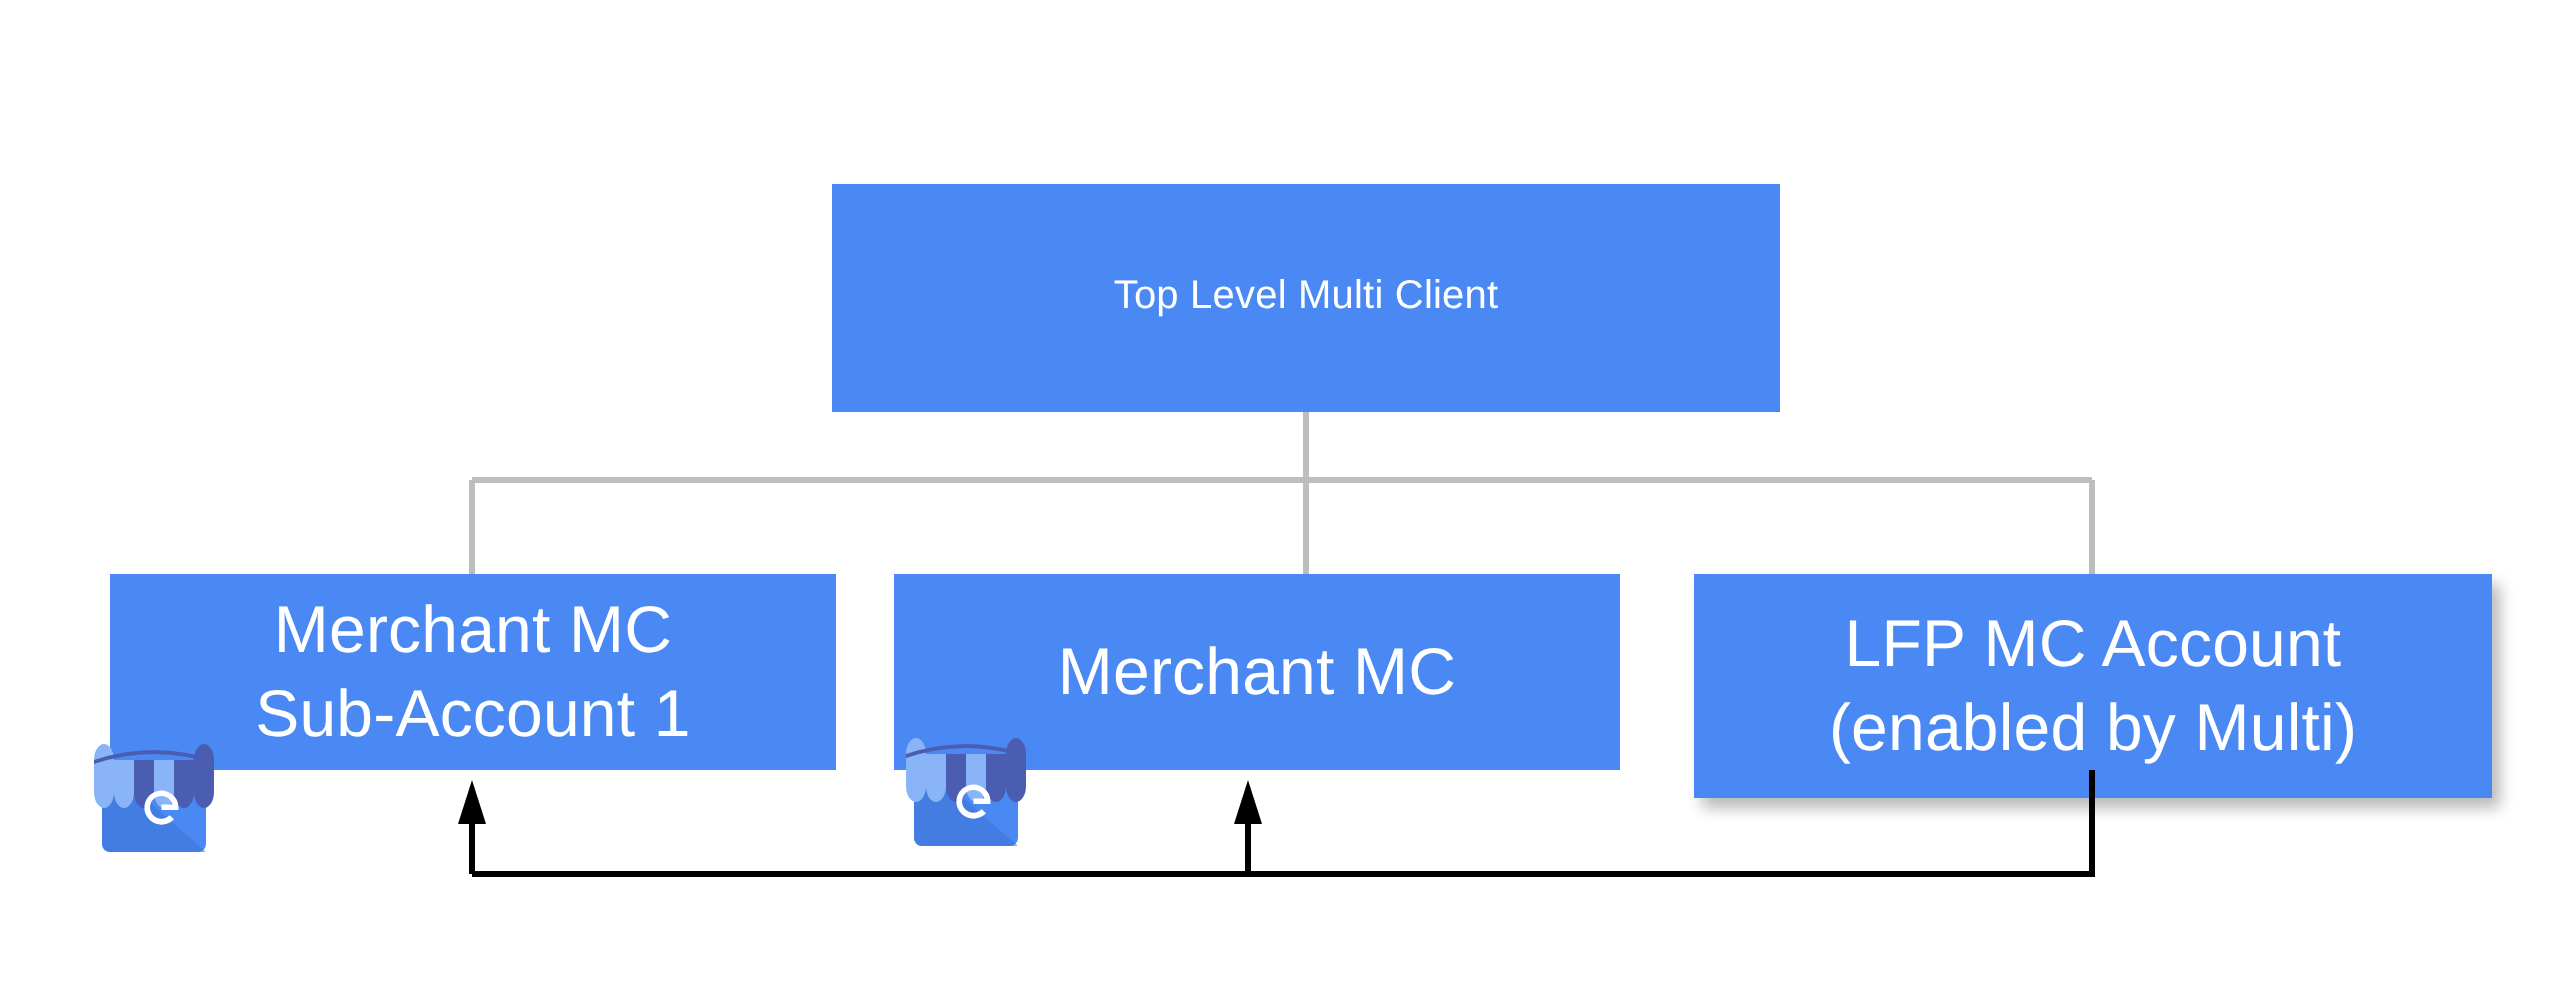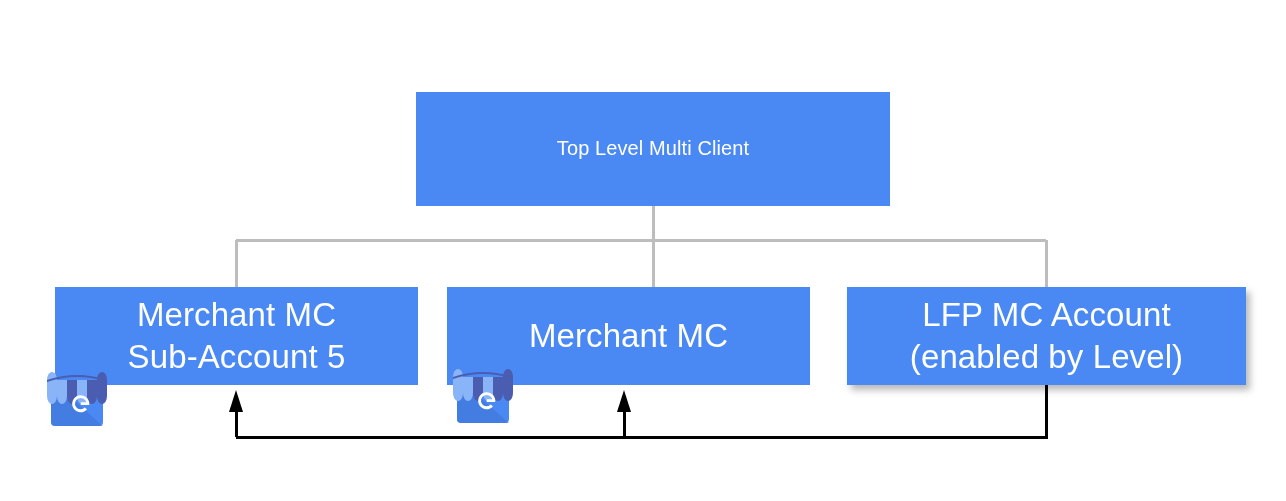--- a/index.html
+++ b/index.html
@@ -50,21 +50,21 @@
   #node-sub2 {
     left: 447px;
     top: 287px;
     width: 363px;
     height: 98px;
   }
   #node-lfp {
     left: 847px;
     top: 287px;
     width: 399px;
-    height: 98px;
+    height: 112px;
     box-shadow: 4px 5px 7px rgba(0,0,0,0.28);
   }
 
   .connector-svg, .flow-svg {
     position: absolute;
     left: 0;
     top: 0;
     width: 1286px;
     height: 501px;
     pointer-events: none;
@@ -95,34 +95,34 @@
 
   <div class="node" id="node-top">
     <div>
       <span>Top Level Multi Client</span>
     </div>
   </div>
 
   <div class="node" id="node-sub1">
     <div>
       <span>Merchant MC</span>
-      <span>Sub-Account 5</span>
+      <span>Sub-Account 1</span>
     </div>
   </div>
 
   <div class="node" id="node-sub2">
     <div>
       <span>Merchant MC</span>
     </div>
   </div>
 
   <div class="node" id="node-lfp">
     <div>
       <span>LFP MC Account</span>
-      <span>(enabled by Level)</span>
+      <span>(enabled by Multi)</span>
     </div>
   </div>
 
   <svg class="gmb-icon" id="gmb-icon-1" viewBox="0 0 72 72" xmlns="http://www.w3.org/2000/svg">
     <path d="M10 30 h52 v26 a4 4 0 0 1 -4 4 h-44 a4 4 0 0 1 -4 -4 z" fill="#4a89f4"></path>
     <path d="M10 30 h18 l34 30 h-48 a4 4 0 0 1 -4 -4 z" fill="#3f72d4" opacity="0.55"></path>
     <path d="M16 14 h10 v16 a5 8 0 0 1 -10 0 z" fill="#8ab4f8"></path>
     <path d="M26 14 h10 v16 a5 8 0 0 1 -10 0 z" fill="#4a5db0"></path>
     <path d="M36 14 h10 v16 a5 8 0 0 1 -10 0 z" fill="#8ab4f8"></path>
     <path d="M46 14 h10 v16 a5 8 0 0 1 -10 0 z" fill="#4a5db0"></path>

